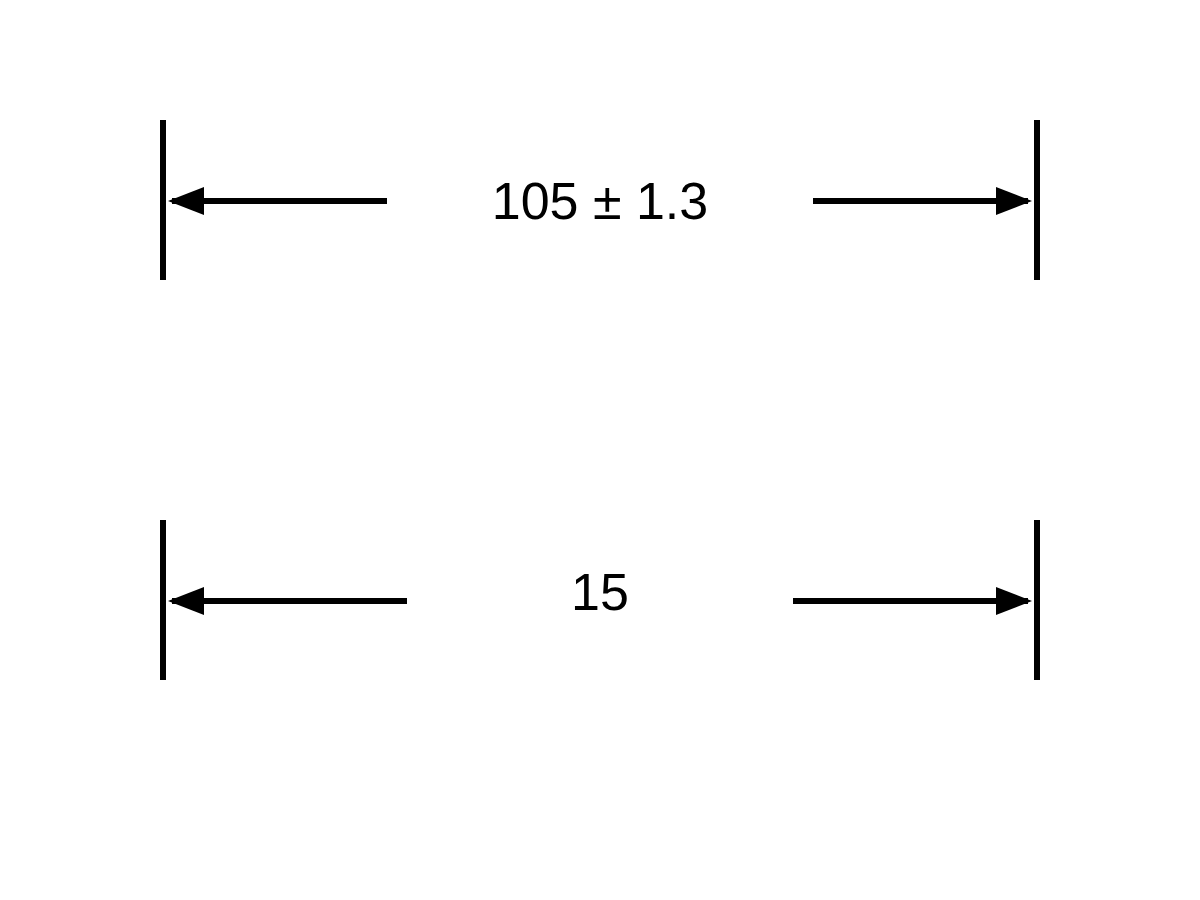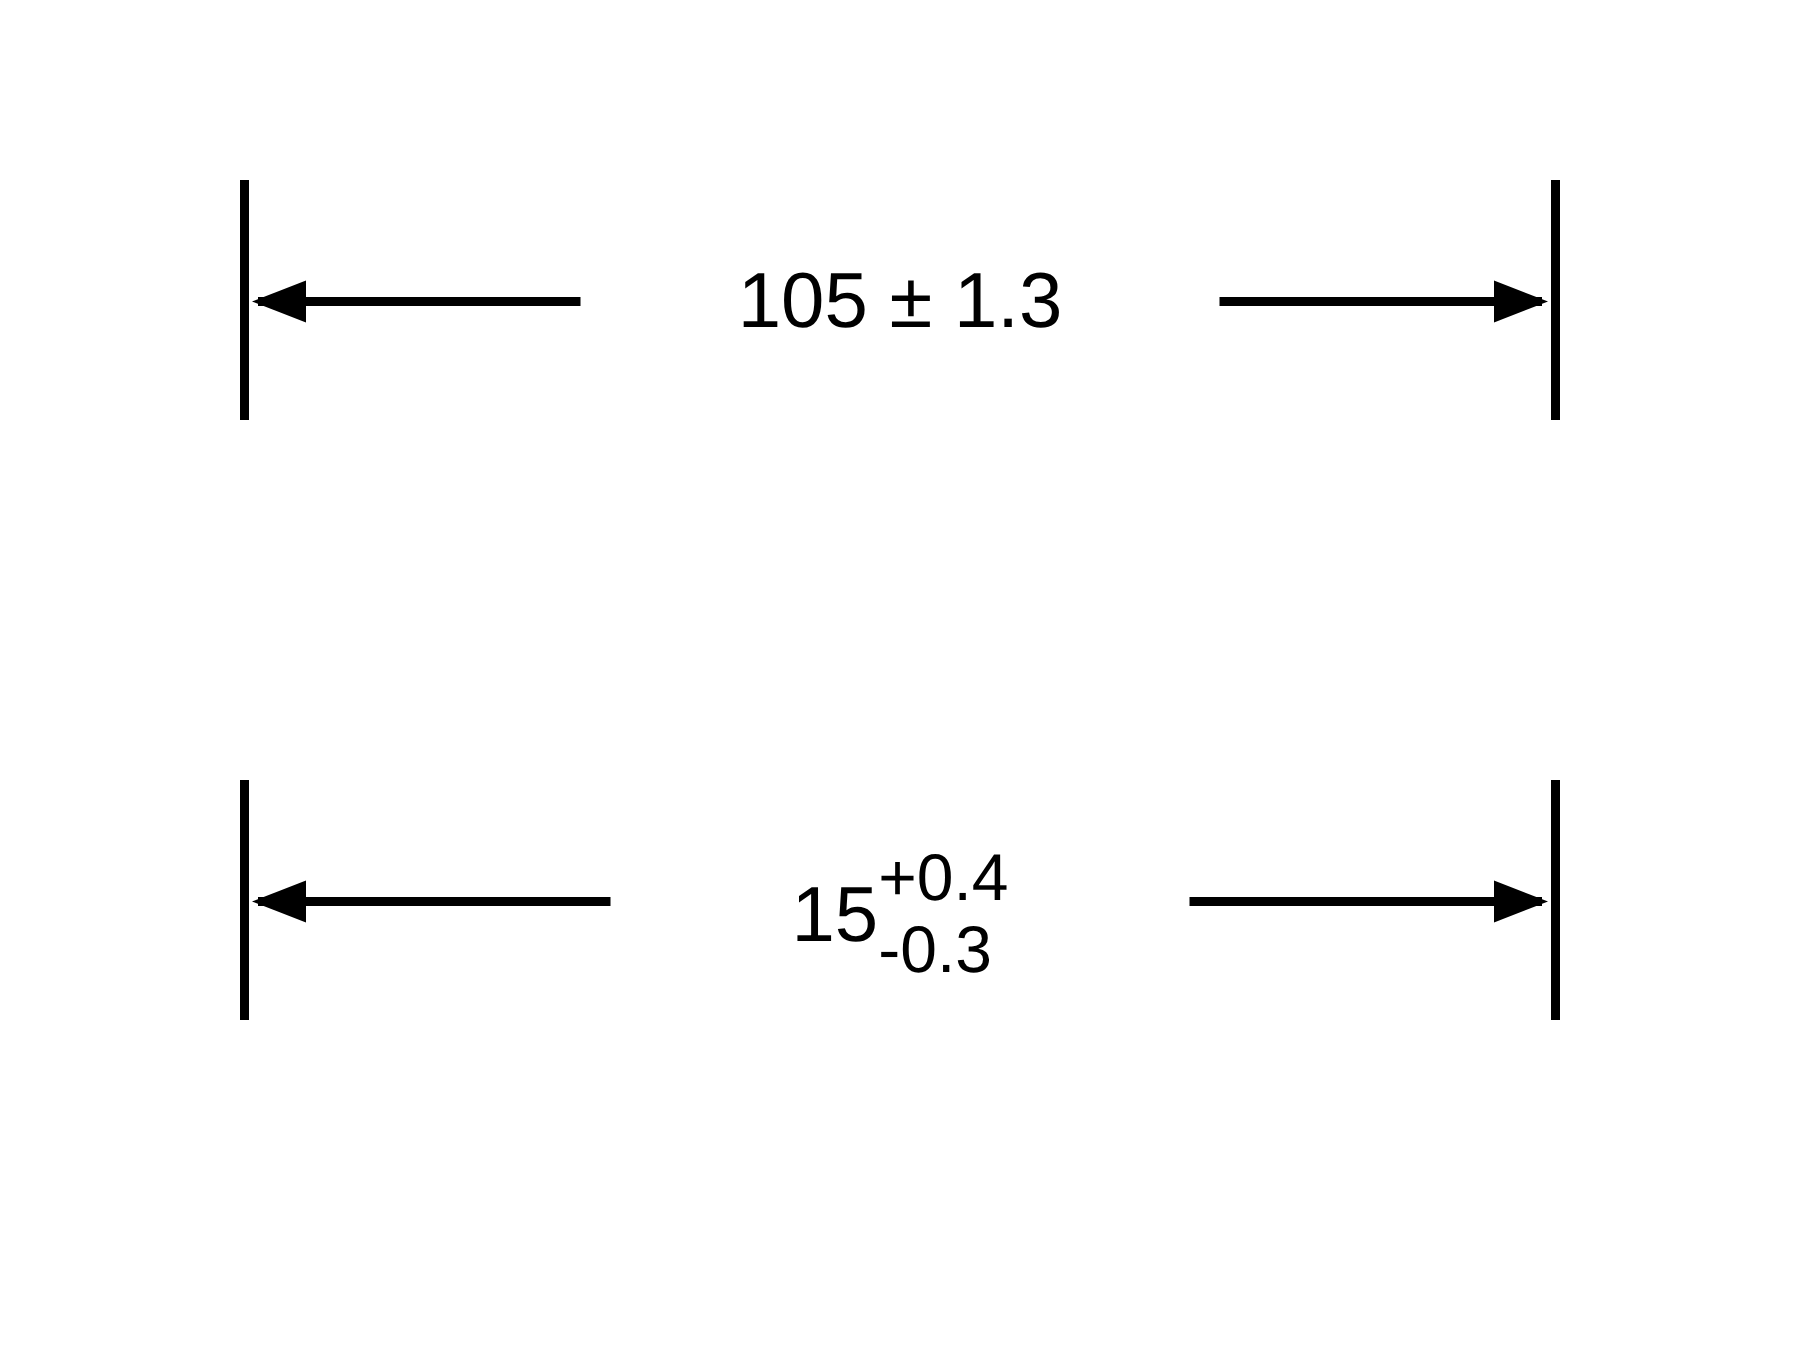--- a/index.html
+++ b/index.html
@@ -111,18 +111,14 @@
 
 <div class="dimension-group dimension-bottom">
   <div class="ext-line ext-left"></div>
   <div class="ext-line ext-right"></div>
   <div class="arrowhead arrowhead-left"></div>
   <div class="arrowhead arrowhead-right"></div>
   <div class="dim-line dim-line-left" style="width:235px"></div>
   <div class="dim-line dim-line-right" style="width:235px"></div>
   <div class="dim-text dim-text-stacked">
     <span class="nominal">15</span>
-    <span class="tolerance-stack">
-      <span>+0.4</span>
-      <span>-0.3</span>
-    </span>
   </div>
 </div>
 
 </body></html>

